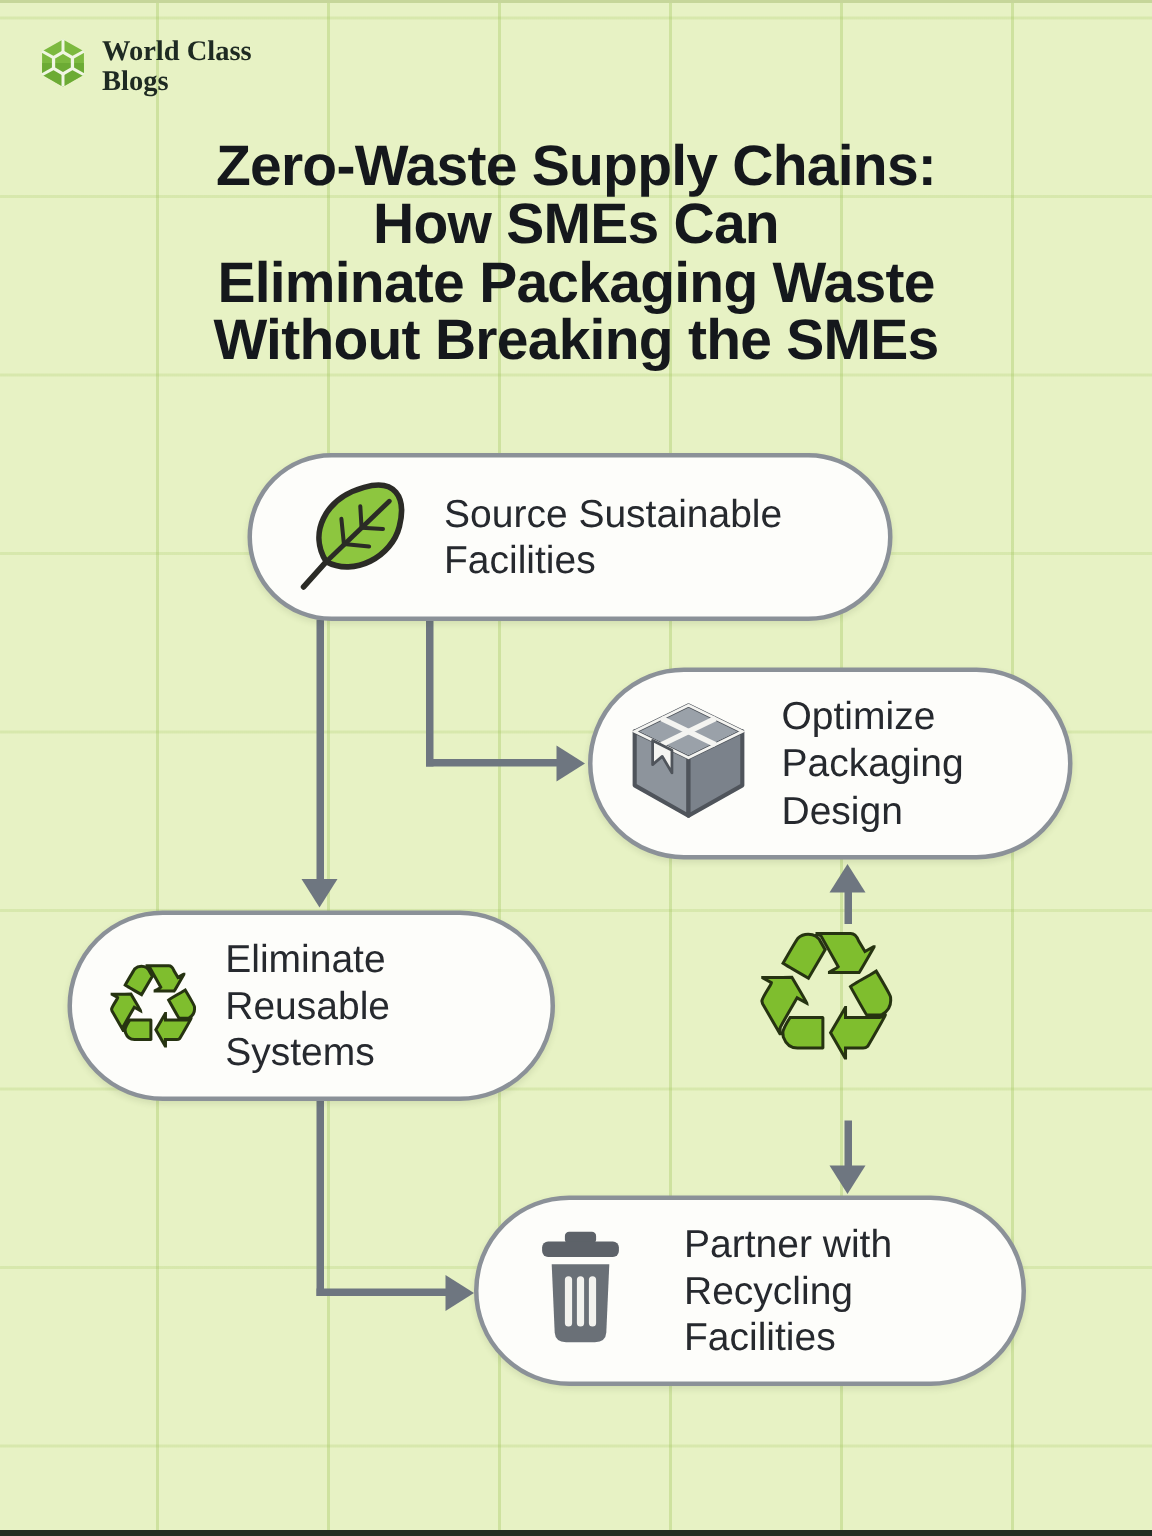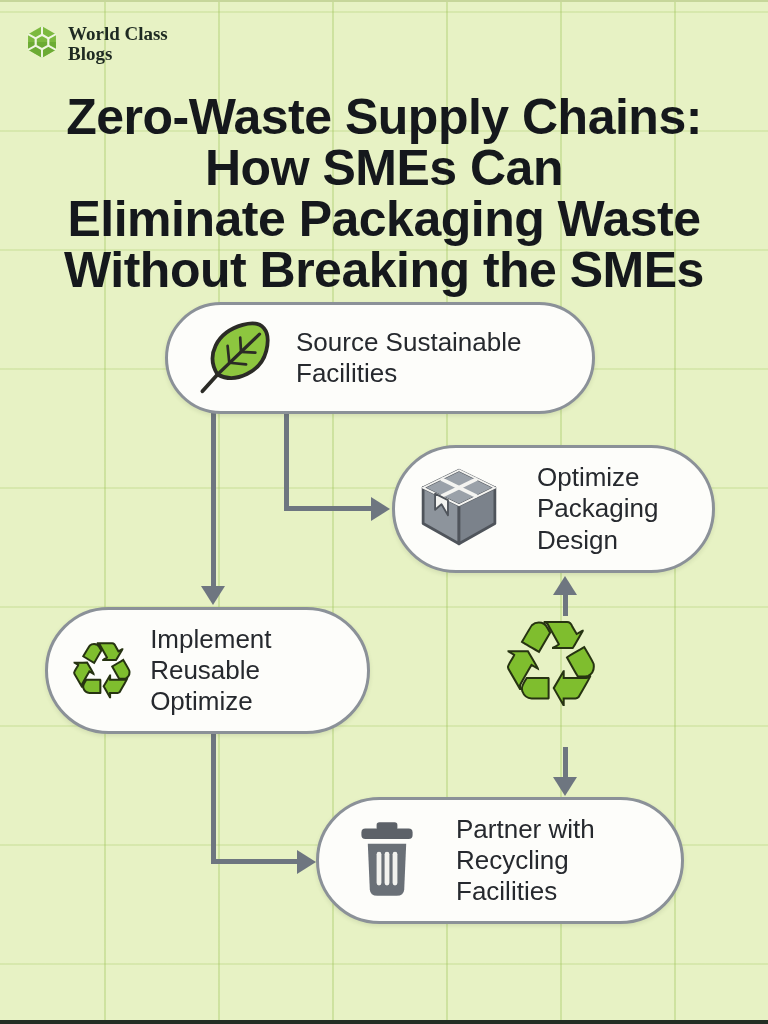--- a/index.html
+++ b/index.html
@@ -36,21 +36,21 @@
     line-height: 1.05;
     color: #1e2a22;
   }
 
   
   .title {
     position: absolute;
     left: 0; right: 0; top: 90px;
     text-align: center;
     font-weight: 700;
-    font-size: 50px;
+    font-size: 38px;
     line-height: 1.02;
     letter-spacing: -0.5px;
     color: #15181c;
   }
 
   
   .node {
     position: absolute;
     background: #fdfdfa;
     border: 3px solid #8b9198;
@@ -59,21 +59,21 @@
     align-items: center;
     box-shadow: 0 2px 4px rgba(60,70,40,0.12);
   }
   .node-label {
     font-size: 26px;
     line-height: 1.2;
     color: #26292e;
   }
   .node1 { left: 165px; top: 300px; width: 430px; height: 112px; padding-left: 26px; gap: 18px; }
   .node1 .node-label { max-width: 300px; }
-  .node2 { left: 392px; top: 443px; width: 323px; height: 128px; padding-left: 18px; gap: 32px; }
+  .node2 { left: 392px; top: 443px; width: 323px; height: 128px; padding-left: 18px; gap: 16px; }
   .node2 .node-label { max-width: 170px; }
   .node3 { left: 45px;  top: 605px; width: 325px; height: 127px; padding-left: 20px; gap: 14px; }
   .node3 .node-label { max-width: 170px; }
   .node4 { left: 316px; top: 795px; width: 368px; height: 127px; padding-left: 28px; gap: 29px; }
   .node4 .node-label { max-width: 200px; }
 
   .recycle-glyph {
     color: #7fbe2e;
     -webkit-text-stroke: 2px #263311;
     line-height: 1;
@@ -187,21 +187,21 @@
         <line x1="69.5" y1="19.5" x2="30.5" y2="38.5" stroke="#f4f4f1" stroke-width="4"></line>
         <polygon points="50,10 89,29 50,48 11,29" fill="none" stroke="#f4f4f1" stroke-width="2"></polygon>
         <path d="M24,35.5 L24,53 L31,47 L38,59 L38,42.5 Z" fill="#f4f4f1" stroke="#4f545b" stroke-width="2" stroke-linejoin="round"></path>
       </svg>
     </span>
     <div class="node-label">Optimize Packaging Design</div>
   </div>
 
   <div class="node node3">
     <span class="recycle-glyph recycle-small">♻</span>
-    <div class="node-label">Implement Reusable Optimize</div>
+    <div class="node-label">Eliminate Reusable Systems</div>
   </div>
 
   <div class="node node4">
     <span>
       <svg width="80" height="84" viewBox="0 0 100 104">
         <rect x="37" y="6" width="26" height="10" rx="3.5" fill="#5d6269"></rect>
         <rect x="18" y="14" width="64" height="13" rx="5" fill="#5d6269"></rect>
         <path d="M26,33 L74,33 L71.5,90 Q71,98 62,98 L38,98 Q29,98 28.5,90 Z" fill="#6a7077"></path>
         <rect x="37" y="43" width="6" height="42" rx="3" fill="#f2f2ee"></rect>
         <rect x="47" y="43" width="6" height="42" rx="3" fill="#f2f2ee"></rect>

